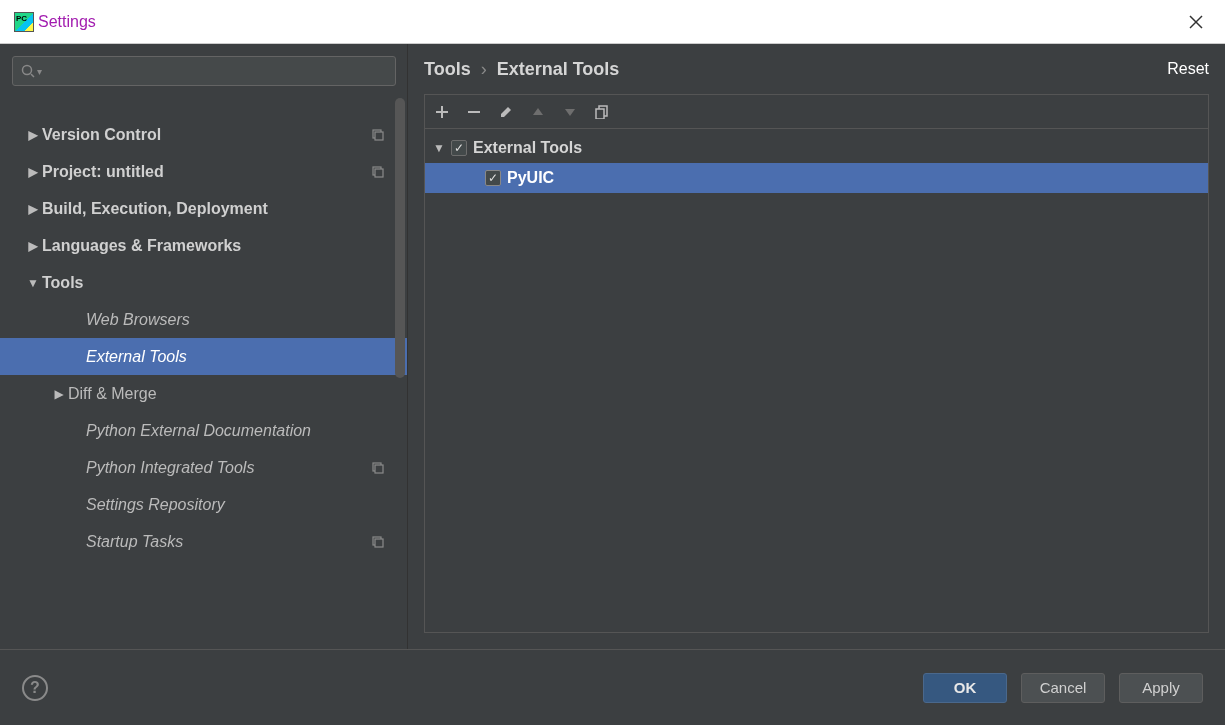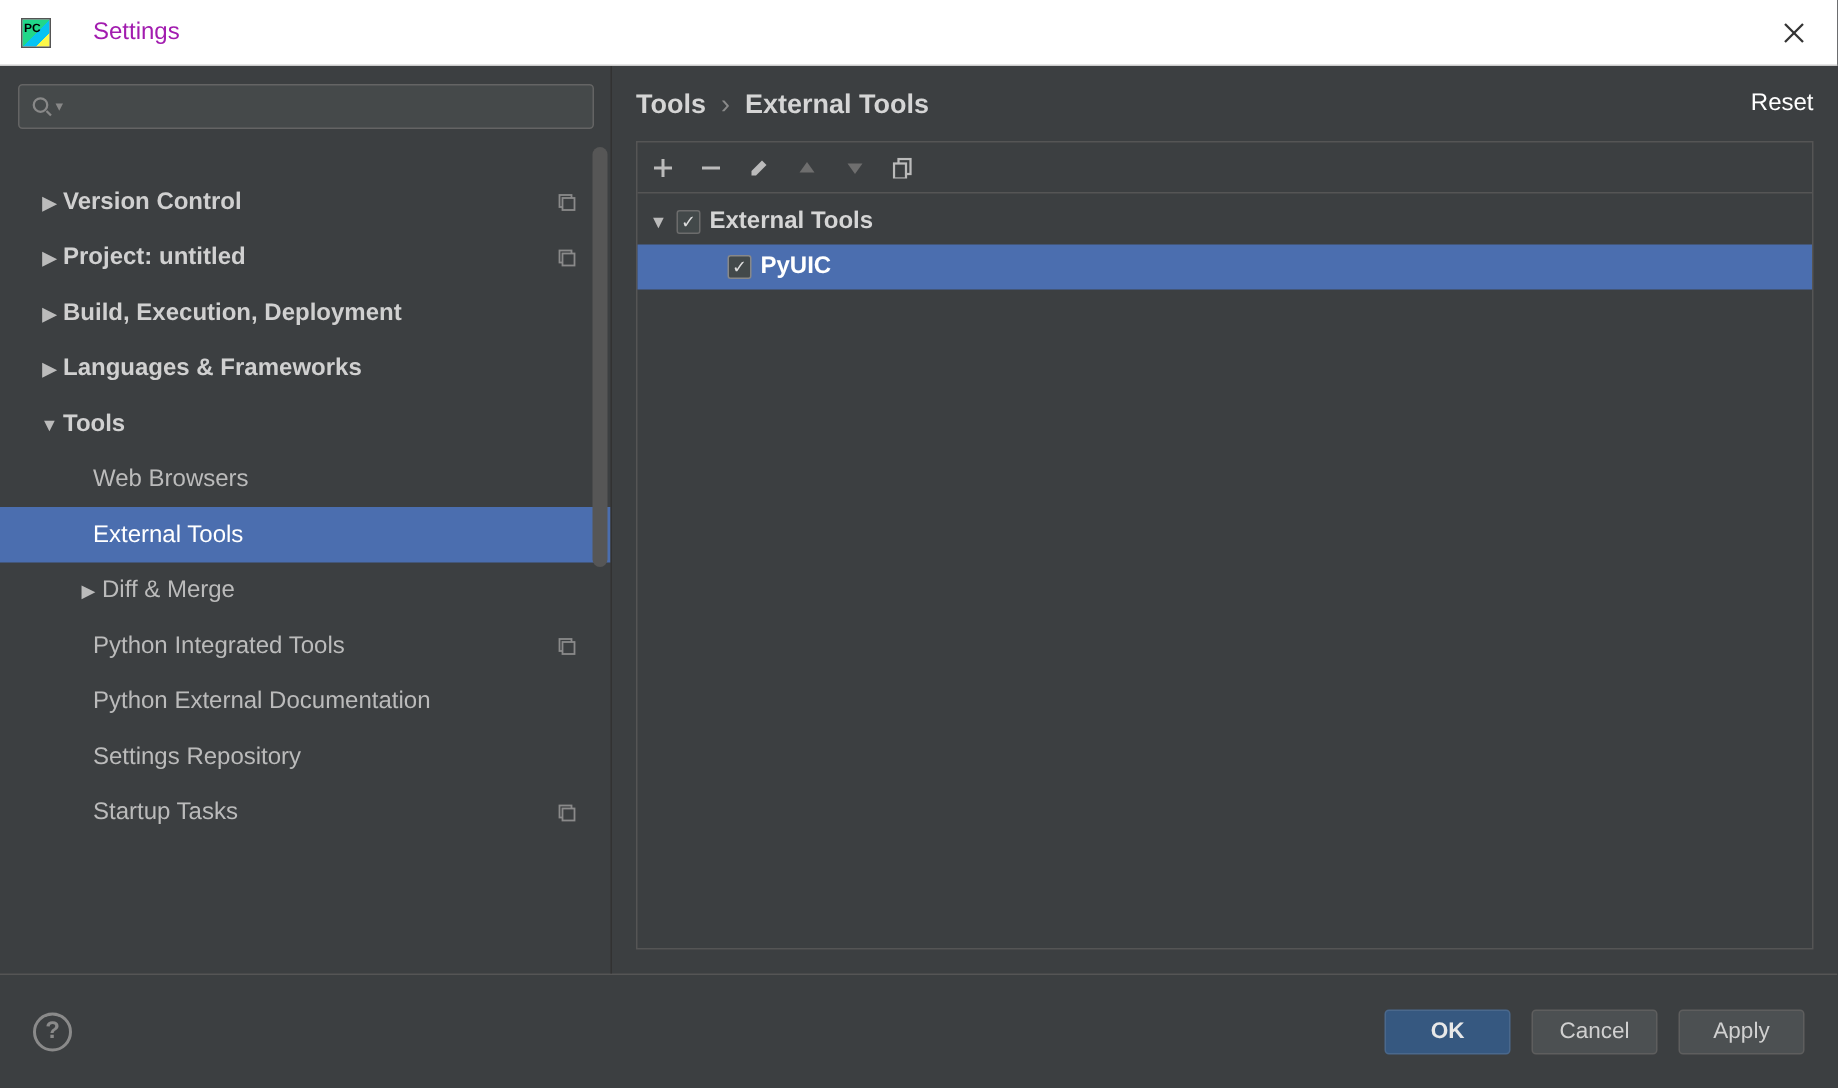--- a/index.html
+++ b/index.html
@@ -17,21 +17,21 @@
   display: flex;
   align-items: center;
   padding: 0 14px;
   border-bottom: 1px solid #ccc;
 }
 .titlebar .app-icon {
   width: 20px;
   height: 20px;
   background: linear-gradient(135deg, #21d789 0%, #21d789 50%, #07c3f2 50%, #07c3f2 75%, #fcf84a 75%);
   border: 1px solid #555;
-  margin-right: 28px;
+  margin-right: 4px;
   position: relative;
   font-size: 8px;
   font-weight: bold;
   color: #000;
   display: flex;
   align-items: flex-start;
   justify-content: flex-start;
   padding: 1px;
   overflow: hidden;
 }
@@ -108,21 +108,21 @@
 }
 .tree-item.partial {
   height: 18px;
   align-items: flex-start;
   overflow: hidden;
 }
 .tree-item.partial .label {
   position: relative;
   top: -17px;
 }
-.tree-item.sub { padding-left: 40px; }
+.tree-item.sub { padding-left: 64px; font-style: italic; }
 .tree-item .arrow {
   width: 18px;
   display: flex;
   align-items: center;
   justify-content: center;
   font-size: 12px;
   color: #bbbbbb;
 }
 .tree-item .arrow.spacer { visibility: hidden; }
 .tree-item.bold { font-weight: 600; color: #d0d0d0; }
@@ -329,31 +329,31 @@
           <div class="tree-item sub selected">
             <span style="width:22px"></span>
             <span class="label">External Tools</span>
           </div>
           <div class="tree-item" style="padding-left: 50px;">
             <span class="arrow">▶</span>
             <span class="label">Diff &amp; Merge</span>
           </div>
           <div class="tree-item sub">
             <span style="width:22px"></span>
+            <span class="label">Python External Documentation</span>
+          </div>
+          <div class="tree-item sub">
+            <span style="width:22px"></span>
             <span class="label">Python Integrated Tools</span>
             <span class="proj-icon">
               <svg width="14" height="14" viewBox="0 0 14 14">
                 <rect x="2" y="2" width="8" height="8" fill="none" stroke="#8a8a8a" stroke-width="1.2"></rect>
                 <rect x="4" y="4" width="8" height="8" fill="#3c3f41" stroke="#8a8a8a" stroke-width="1.2"></rect>
               </svg>
             </span>
-          </div>
-          <div class="tree-item sub">
-            <span style="width:22px"></span>
-            <span class="label">Python External Documentation</span>
           </div>
           <div class="tree-item sub">
             <span style="width:22px"></span>
             <span class="label">Settings Repository</span>
           </div>
           <div class="tree-item sub">
             <span style="width:22px"></span>
             <span class="label">Startup Tasks</span>
             <span class="proj-icon">
               <svg width="14" height="14" viewBox="0 0 14 14">

